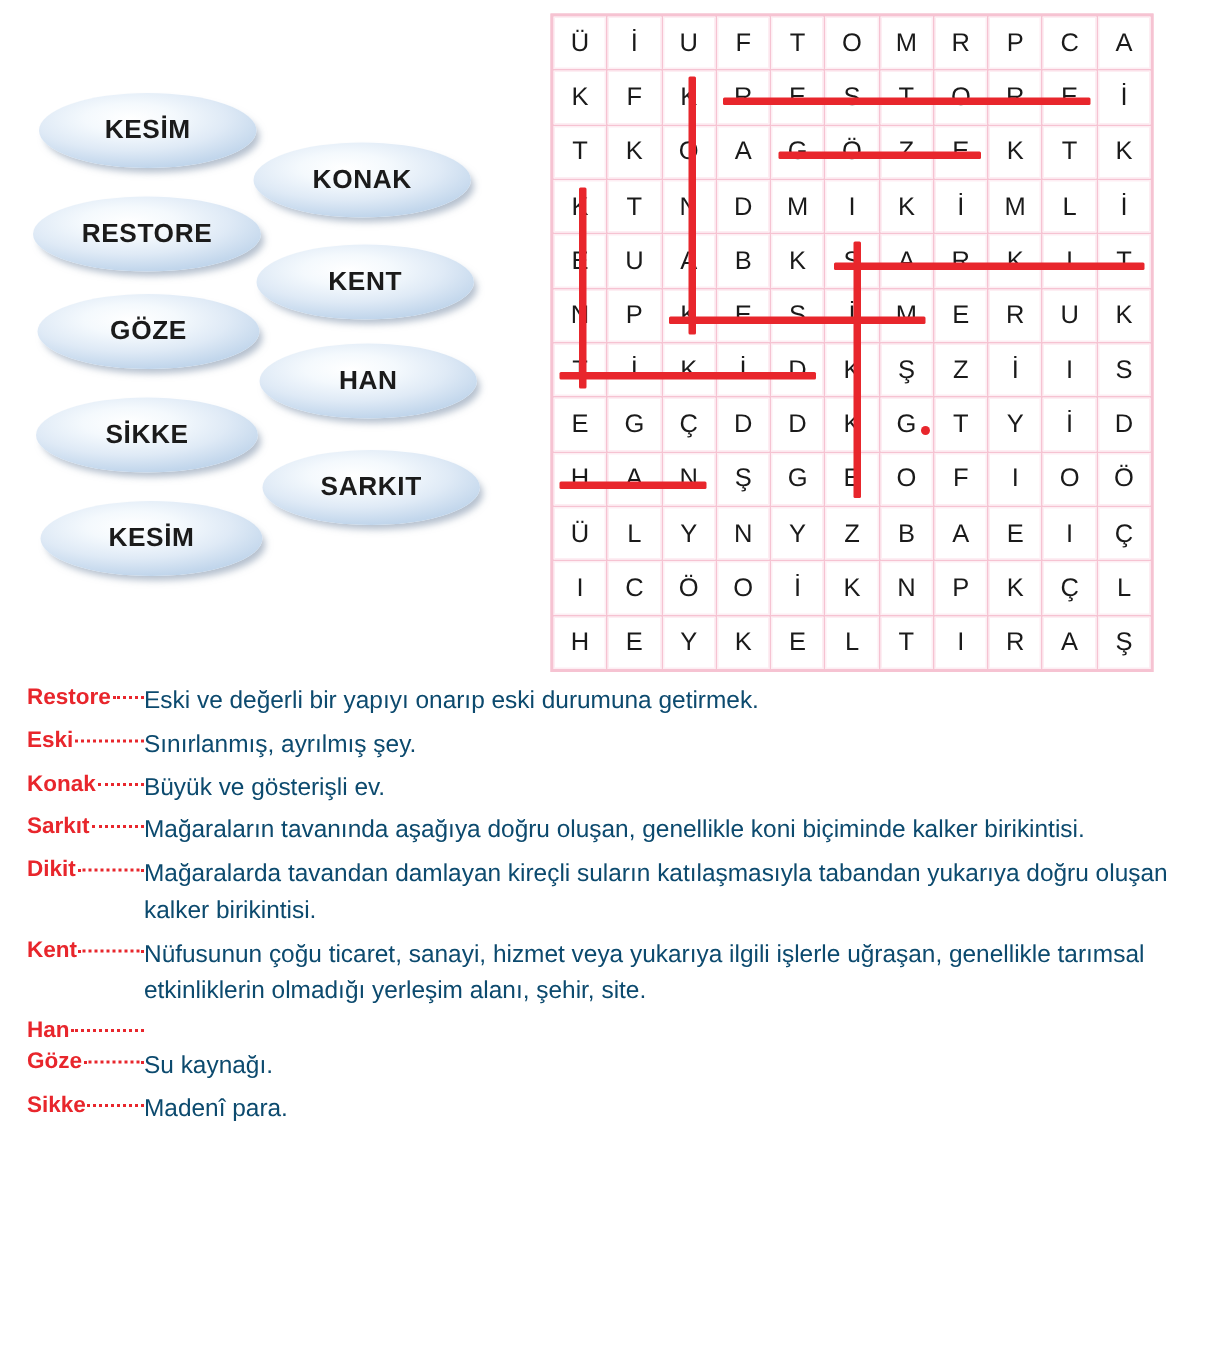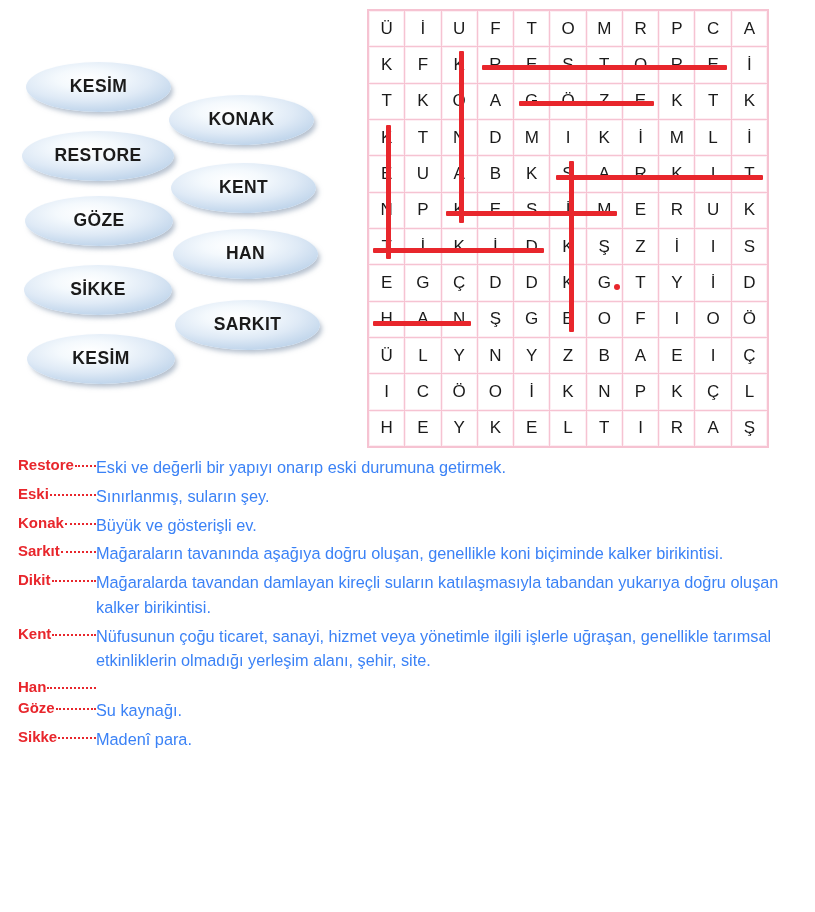--- a/index.html
+++ b/index.html
@@ -129,21 +129,21 @@
     border-bottom: 2px dotted #e8262c;
     position: relative;
     top: -3px;
     margin-left: 1px;
     min-width: 4px;
   }
   .def-text {
     flex: 1;
     font-size: 16.3px;
     line-height: 1.52;
-    color: #3b82f6;
+    color: #0c4a6e;
     padding-right: 22px;
   }
 </style>
 </head>
 <body>
 
 <div id="bubbles-panel">
     <div class="bubble" style="left: 26px; top: 62px; width: 145px; height: 50px;">
       <span class="bubble-label">KESİM</span>
     </div>
@@ -328,21 +328,21 @@
         <span class="def-term-text">Restore</span>
         <span class="def-dots"></span>
       </div>
       <div class="def-text">Eski ve değerli bir yapıyı onarıp eski durumuna getirmek.</div>
     </div>
     <div class="def-row">
       <div class="def-term">
         <span class="def-term-text">Eski</span>
         <span class="def-dots"></span>
       </div>
-      <div class="def-text">Sınırlanmış, suların şey.</div>
+      <div class="def-text">Sınırlanmış, ayrılmış şey.</div>
     </div>
     <div class="def-row">
       <div class="def-term">
         <span class="def-term-text">Konak</span>
         <span class="def-dots"></span>
       </div>
       <div class="def-text">Büyük ve gösterişli ev.</div>
     </div>
     <div class="def-row">
       <div class="def-term">
@@ -356,21 +356,21 @@
         <span class="def-term-text">Dikit</span>
         <span class="def-dots"></span>
       </div>
       <div class="def-text">Mağaralarda tavandan damlayan kireçli suların katılaşmasıyla tabandan yukarıya doğru oluşan kalker birikintisi.</div>
     </div>
     <div class="def-row">
       <div class="def-term">
         <span class="def-term-text">Kent</span>
         <span class="def-dots"></span>
       </div>
-      <div class="def-text">Nüfusunun çoğu ticaret, sanayi, hizmet veya yönetimle ilgili işlerle uğraşan, genellikle tarımsal etkinliklerin olmadığı yerleşim alanı, şehir, site.</div>
+      <div class="def-text">Nüfusunun çoğu ticaret, sanayi, hizmet veya yukarıya ilgili işlerle uğraşan, genellikle tarımsal etkinliklerin olmadığı yerleşim alanı, şehir, site.</div>
     </div>
     <div class="def-row">
       <div class="def-term">
         <span class="def-term-text">Han</span>
         <span class="def-dots"></span>
       </div>
     </div>
     <div class="def-row">
       <div class="def-term">
         <span class="def-term-text">Göze</span>

